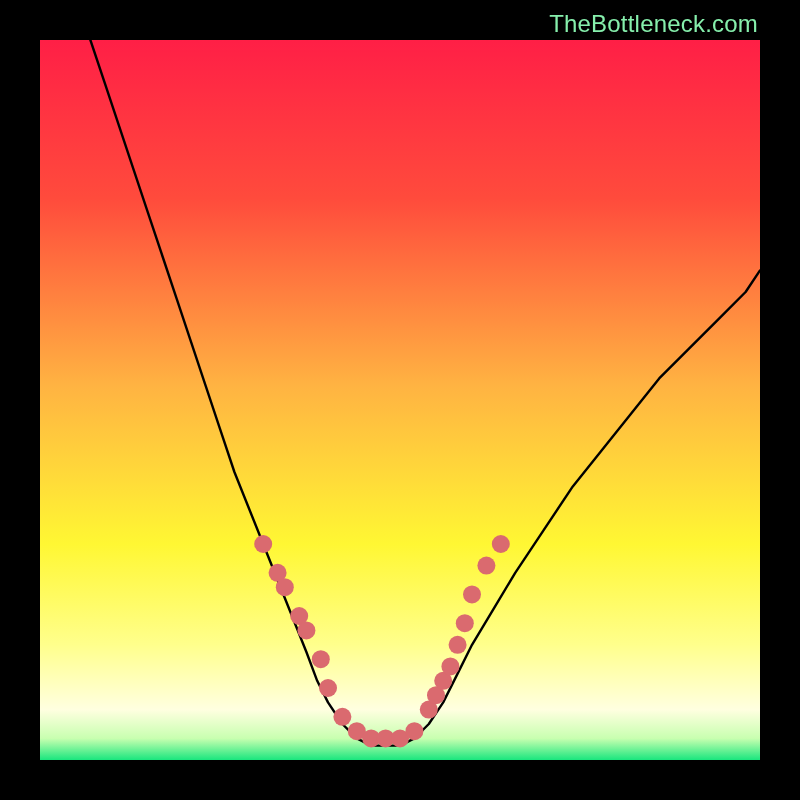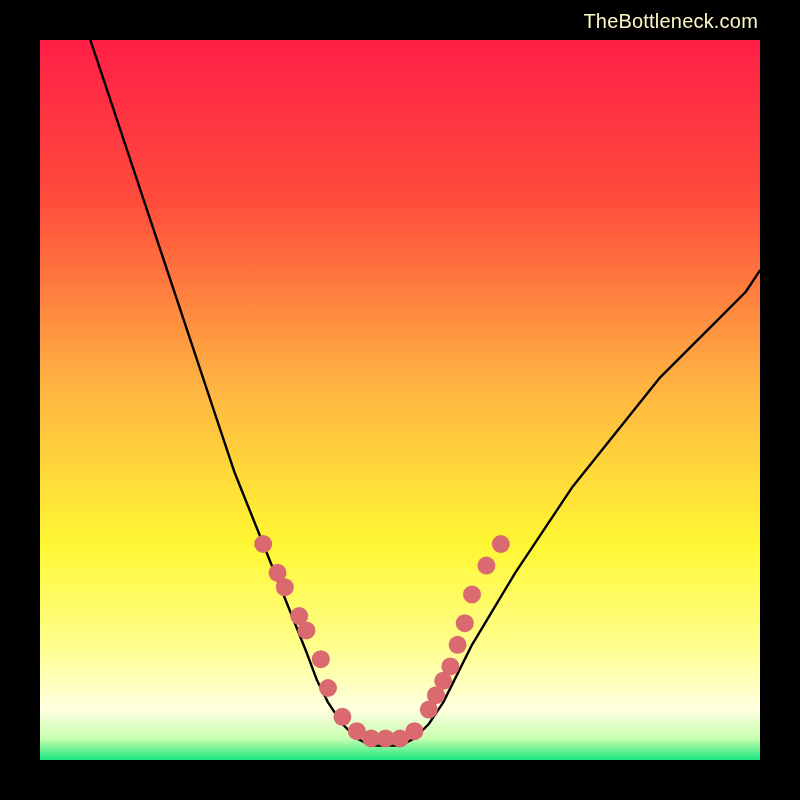--- a/index.html
+++ b/index.html
@@ -30,22 +30,22 @@
     left: 0;
     top: 0;
     width: 720px;
     height: 720px;
     display: block;
   }
   .watermark {
     position: absolute;
     top: 10px;
     right: 42px;
-    color: #fef9c3;
-    font-size: 20px;
+    color: #86efac;
+    font-size: 24px;
     font-weight: 400;
     letter-spacing: 0.2px;
     user-select: none;
     text-align: center;
   }
 </style>
 </head>
 <body>
 
 <div class="stage">

